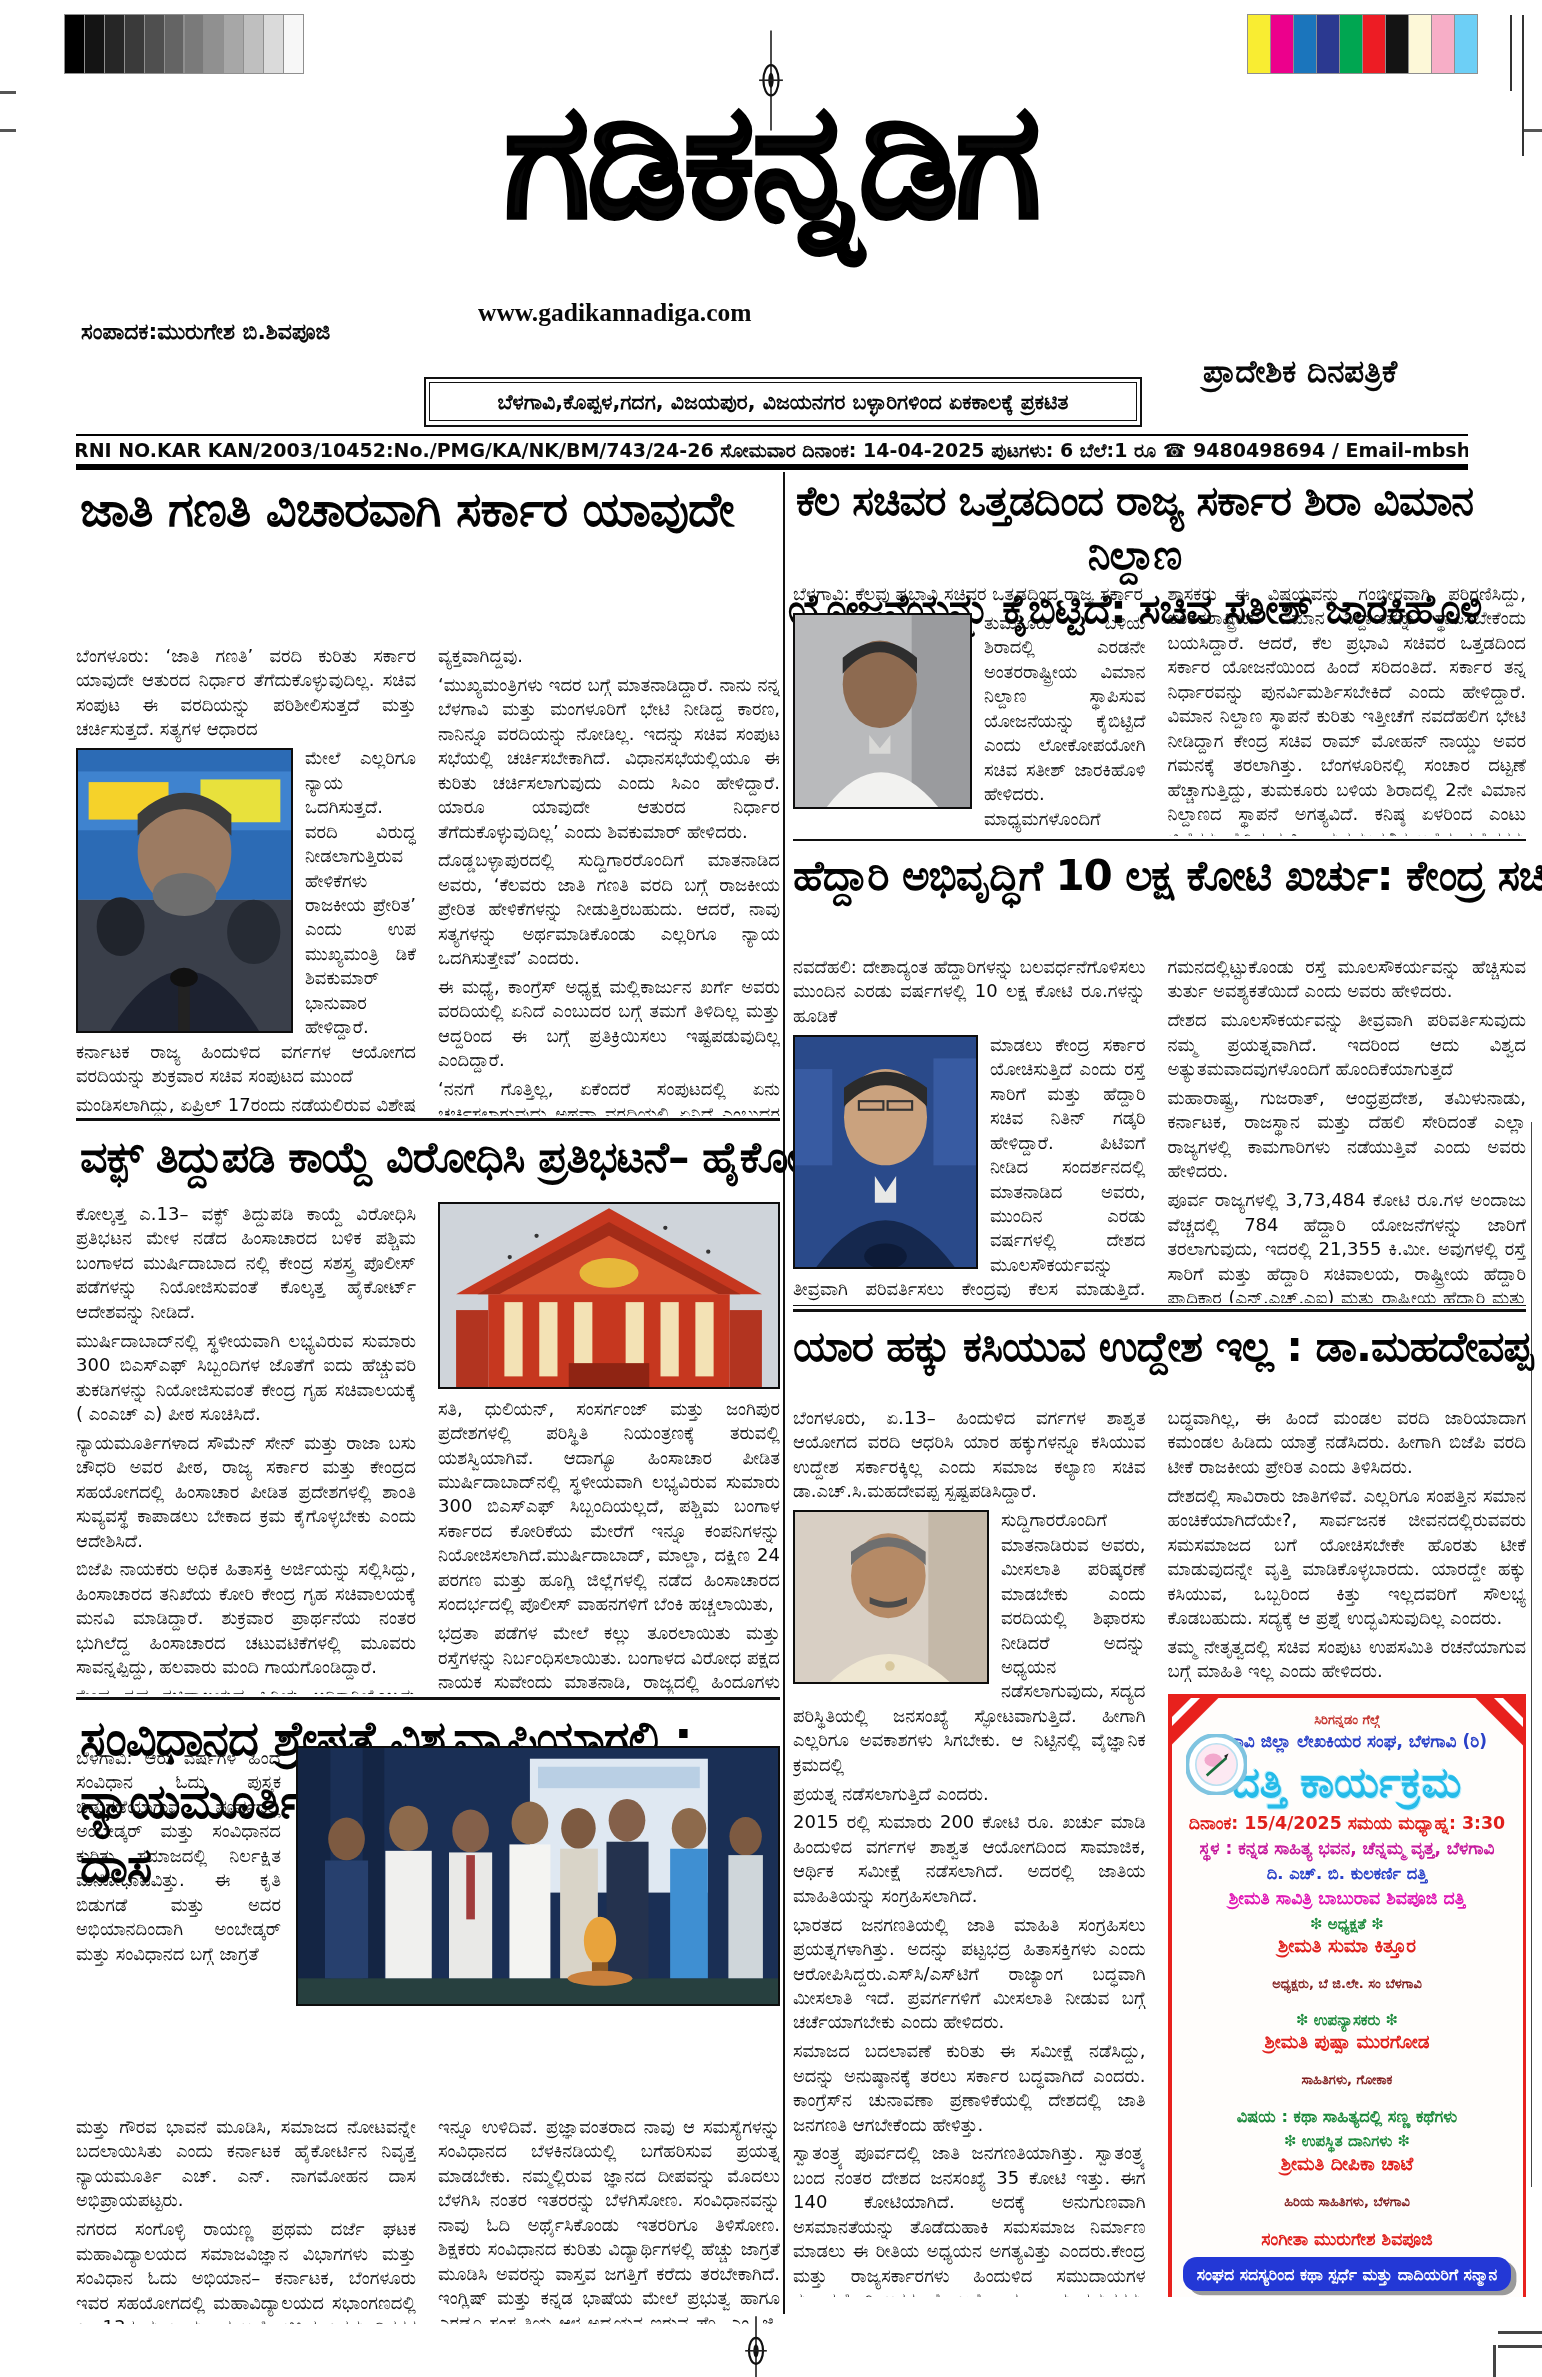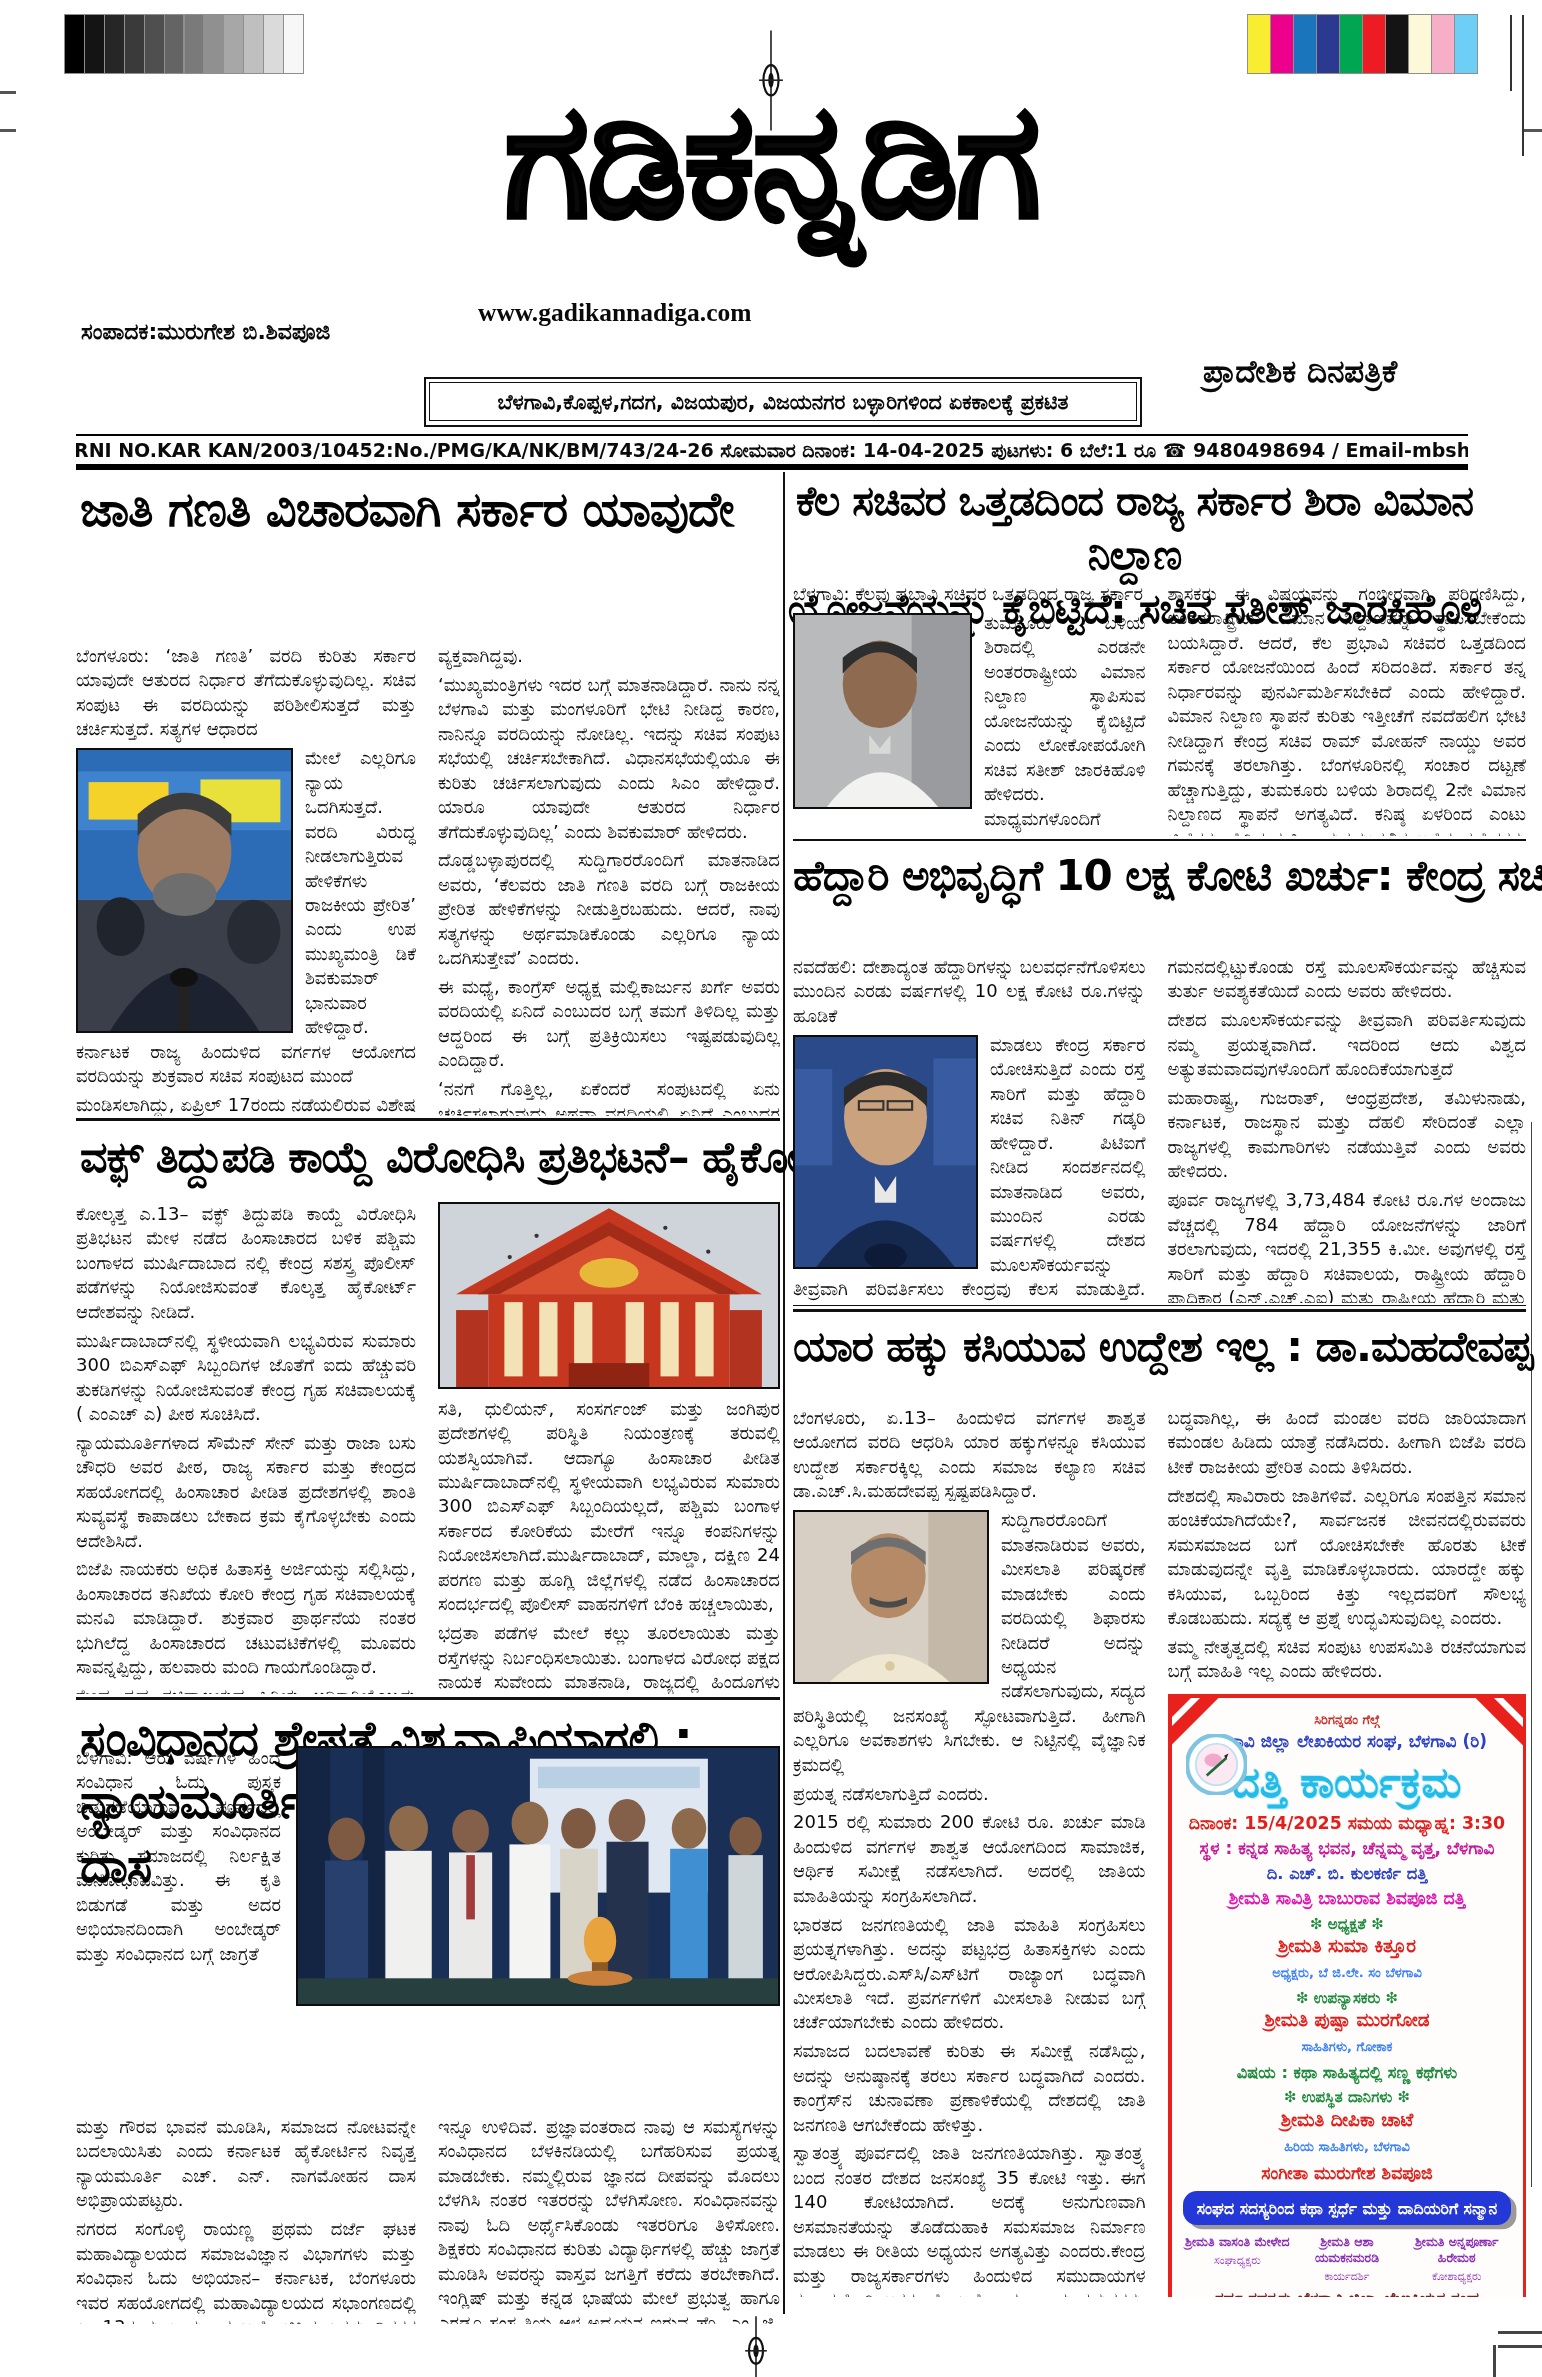--- a/index.html
+++ b/index.html
@@ -38,21 +38,21 @@
   .ad-slogan{color:#c4322b;font-size:13px;font-weight:bold;}
   .ad-org{color:#2a41c8;font-size:17px;font-weight:900;margin-top:3.3px;}
   .ad-title{color:#25bbe9;font-size:42px;font-weight:700;margin:7.6px 0 5.4px 0;
             text-shadow:1.1px 1.1px 0 #bfeefb, -1.1px -1.1px 0 #bfeefb;}
   .ad-date{color:#e0201c;font-size:17.4px;font-weight:900;margin:3.3px 0;}
   .ad-venue{color:#c6199c;font-size:17px;font-weight:900;margin:5.4px 0;}
   .ad-datti1{color:#2a41c8;font-size:16.3px;font-weight:900;margin:5.4px 0;}
   .ad-datti2{color:#e015b4;font-size:17.4px;font-weight:900;margin:5.4px 0;}
   .ad-label{color:#1d8a3c;font-size:15px;font-weight:900;margin:6.5px 0 2.2px 0;}
   .ad-name{color:#e0201c;font-size:18.5px;font-weight:900;margin:2.2px 0;}
-  .ad-role{color:#3b82f6;font-size:13px;font-weight:bold;margin:8px 0;}
+  .ad-role{color:#7f1d1d;font-size:13px;font-weight:bold;margin:19px 0;}
   .ad-topic{color:#1d8a3c;font-size:16.3px;font-weight:900;margin:5.4px 0;}
   .ad-name2{color:#e0201c;font-size:17.4px;font-weight:900;margin:3.3px 0;}
   .ad-banner{background:#2338d6;color:#fff;font-size:15.8px;font-weight:900;border-radius:14px;
              padding:7.6px 5.4px;margin:8.7px 2.2px;box-shadow:5.4px 4.3px 0 #9a9a9a;}
   .ad-signs{display:flex;justify-content:space-between;margin:5.4px 1.1px;}
   .ad-signs .sg{flex:1;}
   .sg .nm{color:#8a2bb5;font-size:12.5px;font-weight:bold;}
   .sg .rl{color:#8a2bb5;font-size:11px;margin-top:4.3px;}
   .ad-footer{color:#7f1d1d;font-size:16.3px;font-weight:900;margin:5.4px 0 6.5px 0;}
   .ad-deco{height:35px;margin:3.3px -9.8px 0 -9.8px;position:relative;

